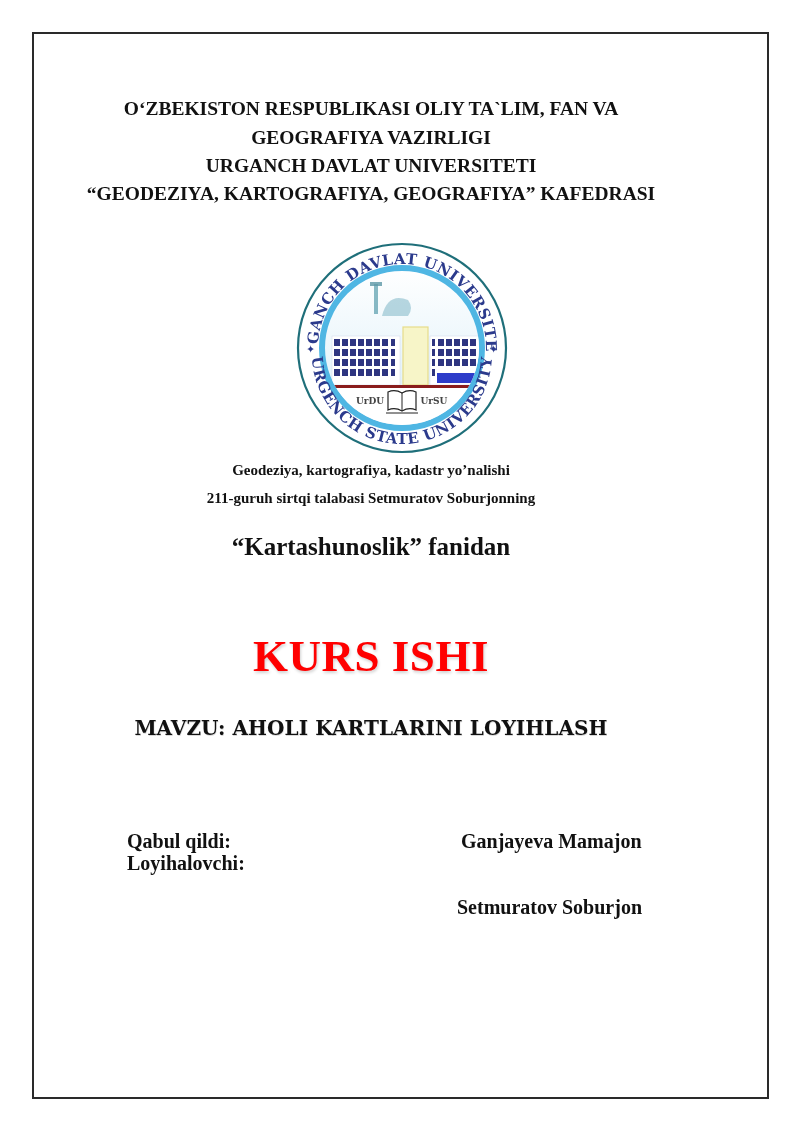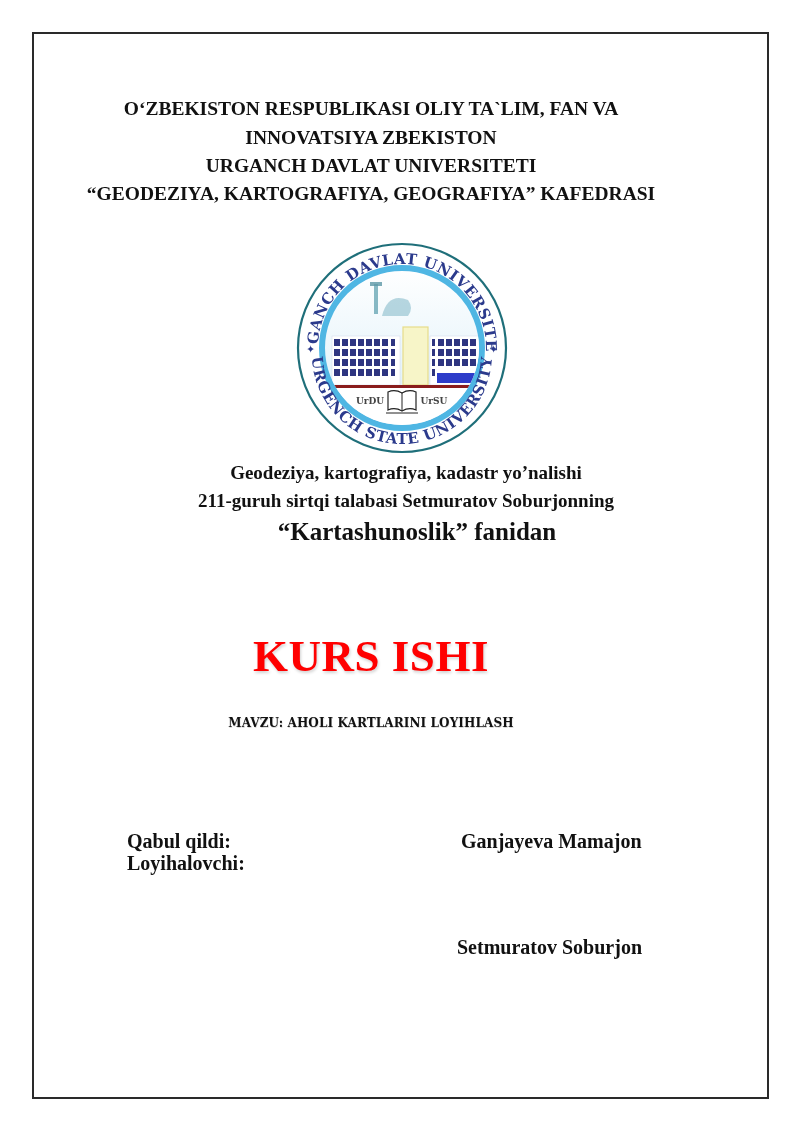--- a/index.html
+++ b/index.html
@@ -8,43 +8,43 @@
       font-family: "Liberation Serif", "DejaVu Serif", serif; color: #111111;
     }
     .page-border {
       position: absolute; left: 32px; top: 32px; width: 733px; height: 1063px;
       border: 2px solid #2a2a2a; box-sizing: content-box;
     }
     .center-line {
       position: absolute; left: 0; width: 742px; text-align: center; font-weight: bold; white-space: nowrap;
     }
     .hdr { font-size: 19.5px; }
-    .sub { font-size: 19px; margin-left: 35px; }
+    .sub { font-size: 15px; }
     .subject { font-size: 25px; }
     .title-red {
       font-size: 45px; color: #ff0000; letter-spacing: 0.5px;
       text-shadow: 1px 2px 3px rgba(0,0,0,0.18);
       margin-top: 44px;
     }
     .topic {
-      font-family: "DejaVu Serif", serif; font-size: 12px; letter-spacing: 0.1px;
+      font-family: "DejaVu Serif", serif; font-size: 20px; letter-spacing: 0.1px;
       text-shadow: 0.5px 0.5px 0 rgba(0,0,0,0.15);
     }
     .sig {
       position: absolute; font-size: 20px; font-weight: bold; white-space: nowrap;
     }
     .logo { position: absolute; left: 296px; top: 242px; width: 212px; height: 212px; }
   </style>
 </head>
 <body>
 
 <div class="page-border"></div>
 
 <div class="center-line hdr" style="top:98px;">O‘ZBEKISTON RESPUBLIKASI OLIY TA`LIM, FAN VA</div>
-<div class="center-line hdr" style="top:127px;">INNOVATSIYA ZBEKISTON</div>
+<div class="center-line hdr" style="top:127px;">GEOGRAFIYA VAZIRLIGI</div>
 <div class="center-line hdr" style="top:155px;">URGANCH DAVLAT UNIVERSITETI</div>
 <div class="center-line hdr" style="top:183px;text-align:center;">“GEODEZIYA, KARTOGRAFIYA, GEOGRAFIYA” KAFEDRASI</div>
 
 <svg class="logo" viewBox="0 0 212 212">
   <defs>
     <path id="arcTop" d="M 22 106 A 84 84 0 0 1 190 106"></path>
     <path id="arcBot" d="M 16 112 A 90 90 0 0 0 196 112"></path>
     <linearGradient id="sky" x1="0" y1="0" x2="0" y2="1">
       <stop offset="0" stop-color="#ffffff"></stop>
       <stop offset="1" stop-color="#d9eef8"></stop>
@@ -138,22 +138,22 @@
   </text>
   <text font-family="DejaVu Serif, serif" font-weight="bold" font-size="15" fill="#2b3a8c" letter-spacing="0.5">
     <textPath href="#arcBot" startOffset="50%" text-anchor="middle" side="right">URGENCH STATE UNIVERSITY</textPath>
   </text>
   <text x="10" y="111" font-size="11" fill="#2b3a8c" font-family="DejaVu Sans, sans-serif">✦</text>
   <text x="193" y="111" font-size="11" fill="#2b3a8c" font-family="DejaVu Sans, sans-serif">✦</text>
 </svg>
 
 <div class="center-line sub" style="top:462px;">Geodeziya,  kartografiya,  kadastr  yo’nalishi</div>
 <div class="center-line sub" style="top:490px;font-family:Liberation Serif, serif;">211-guruh sirtqi talabasi Setmuratov Soburjonning</div>
-<div class="center-line subject" style="top:518px;padding-left:46px;">“Kartashunoslik” fanidan</div>
+<div class="center-line subject" style="top:533px;">“Kartashunoslik” fanidan</div>
 
 <div class="center-line title-red" style="top:586px;">KURS ISHI</div>
 
 <div class="center-line topic" style="top:716px;">MAVZU: AHOLI KARTLARINI LOYIHLASH</div>
 
 <div class="sig" style="left:127px; top:830px;">Qabul qildi:</div>
 <div class="sig" style="left:461px; top:830px;">Ganjayeva Mamajon</div>
 <div class="sig" style="left:127px; top:852px;">Loyihalovchi:</div>
-<div class="sig" style="left:457px; top:896px;margin-top:40px;">Setmuratov Soburjon</div>
+<div class="sig" style="left:457px; top:896px;">Setmuratov Soburjon</div>
 
 </body></html>

